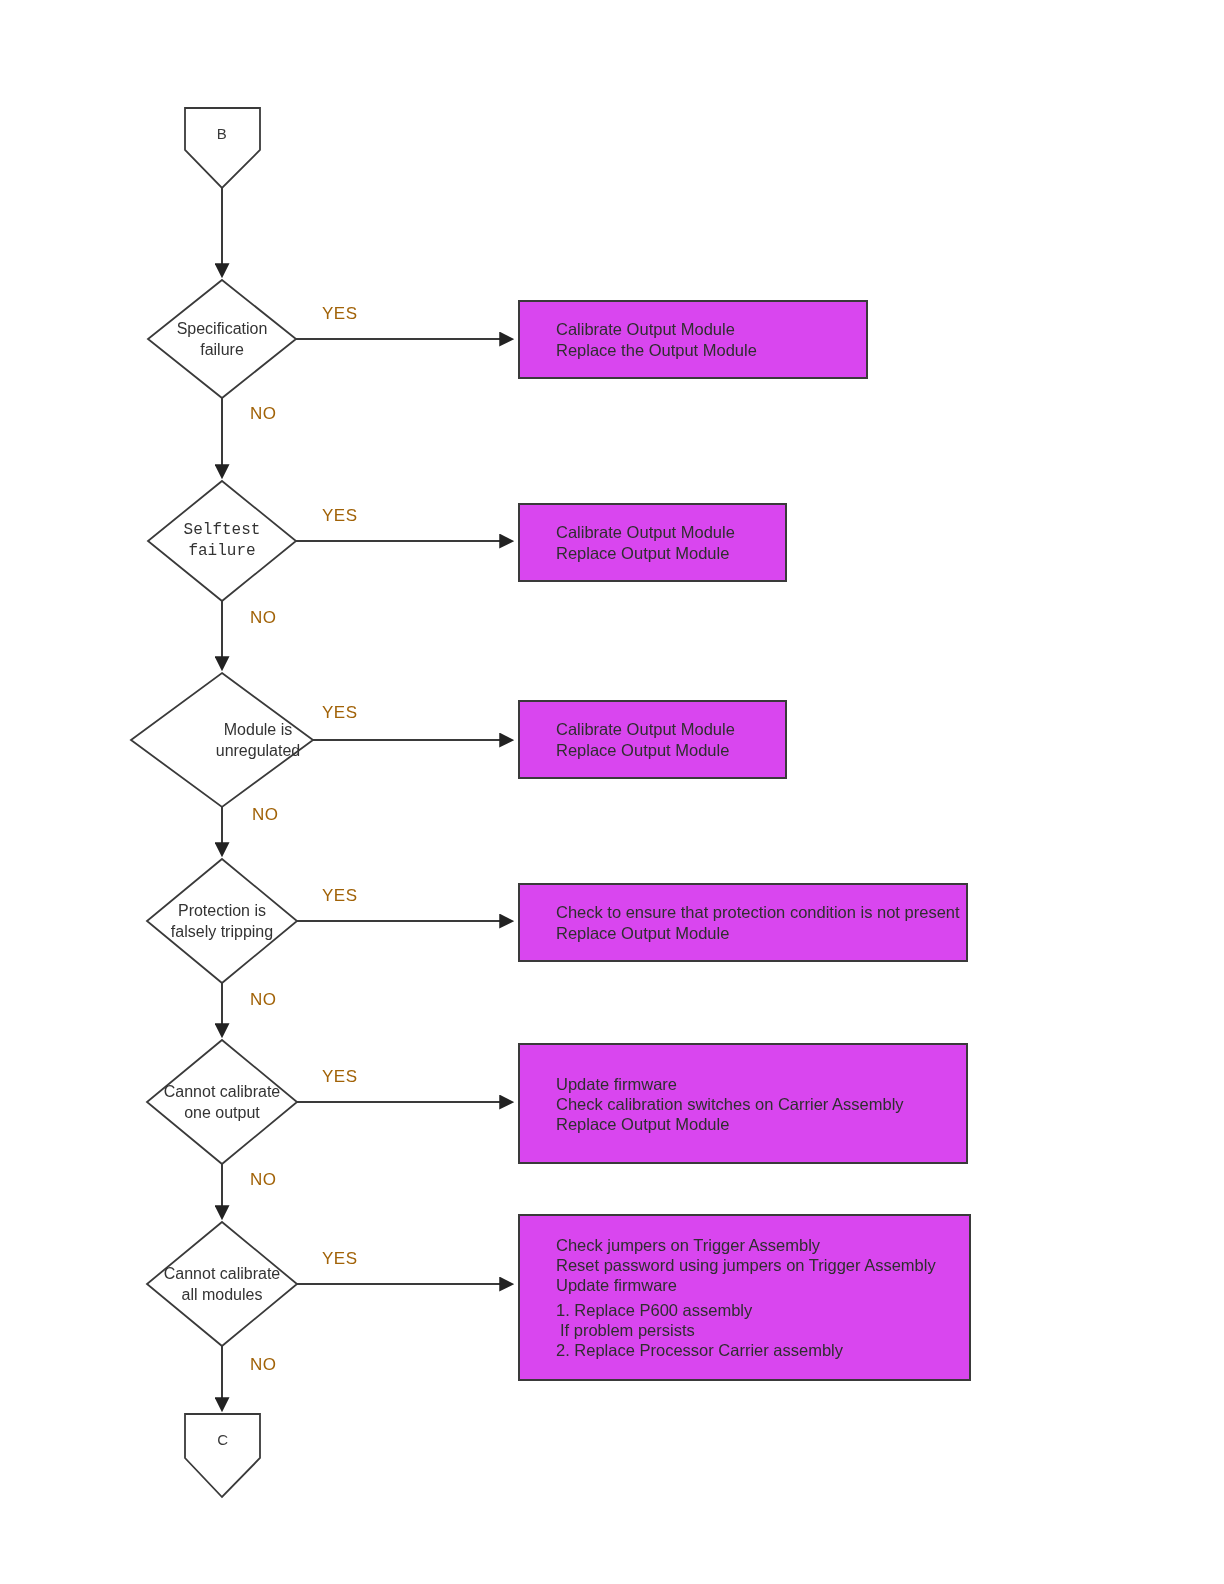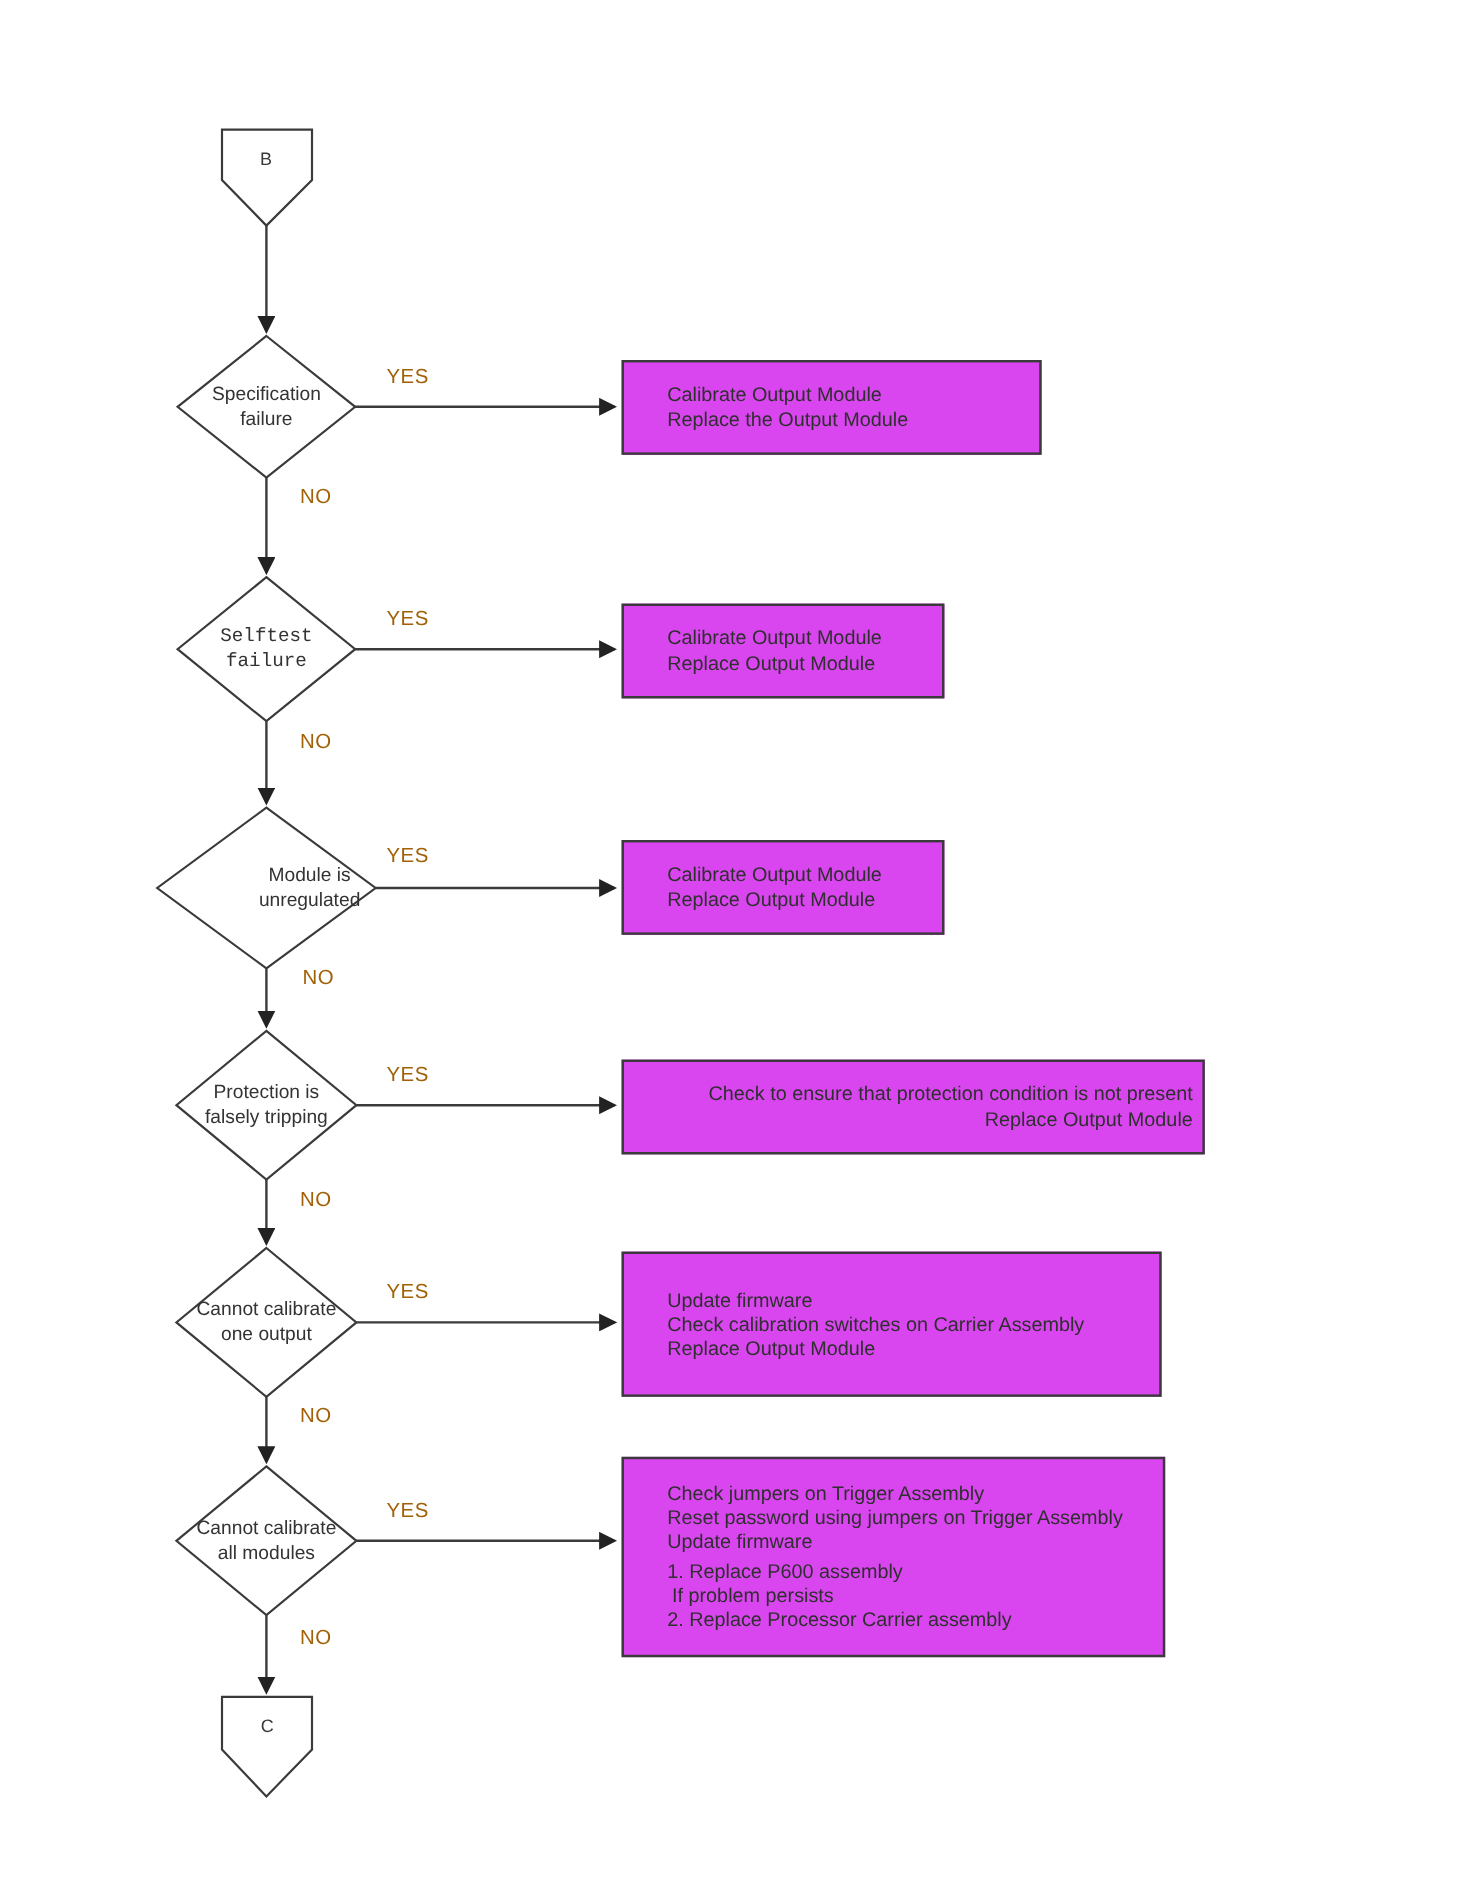--- a/index.html
+++ b/index.html
@@ -109,21 +109,21 @@
     <div class="action-line">Calibrate Output Module</div>
     <div class="action-line">Replace Output Module</div>
   </div>
 
   <div class="diamond-label" style="left:222px;top:921px;">
     <div>Protection is</div>
     <div>falsely tripping</div>
   </div>
   <div class="yes-label" style="left:322px;top:886px;">YES</div>
   <div class="no-label" style="left:250px;top:990px;">NO</div>
-  <div class="action-box" style="left:518px;top:883px;width:486px;height:79px;align-items:flex-end;">
+  <div class="action-box" style="left:518px;top:883px;width:450px;height:79px;">
     <div class="action-line">Check to ensure that protection condition is not present</div>
     <div class="action-line">Replace Output Module</div>
   </div>
 
   <div class="diamond-label" style="left:222px;top:1102px;">
     <div>Cannot calibrate</div>
     <div>one output</div>
   </div>
   <div class="yes-label" style="left:322px;top:1067px;">YES</div>
   <div class="no-label" style="left:250px;top:1170px;">NO</div>

